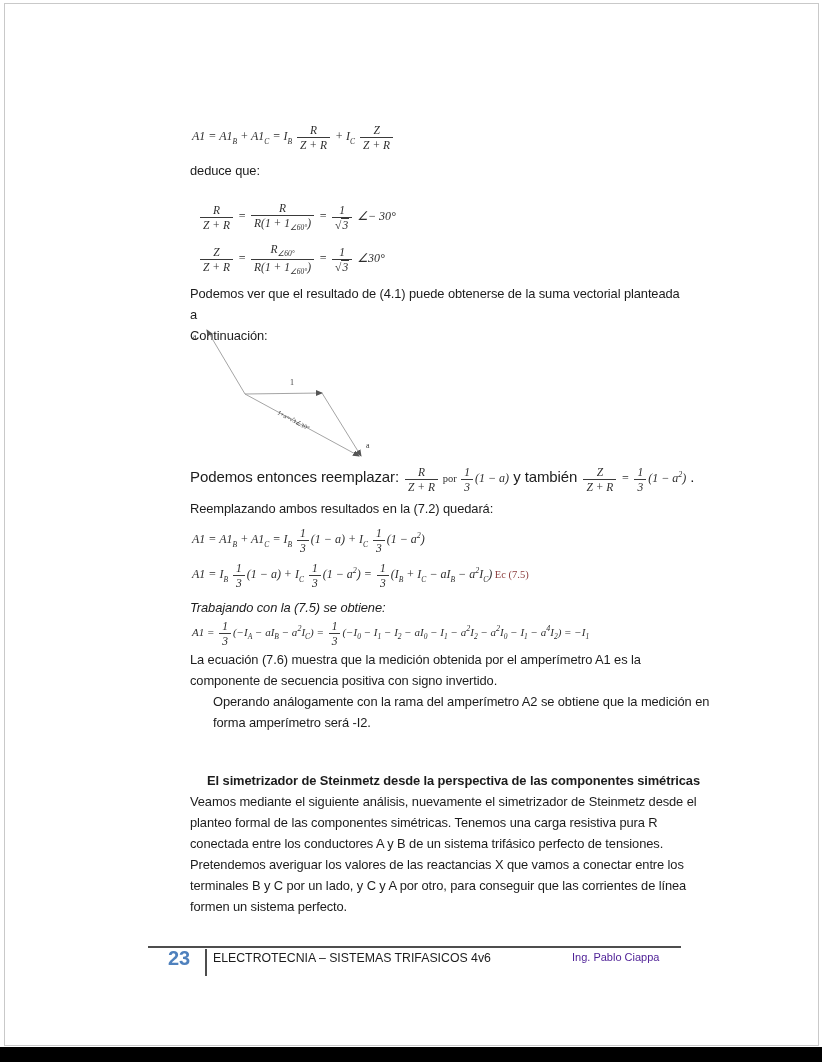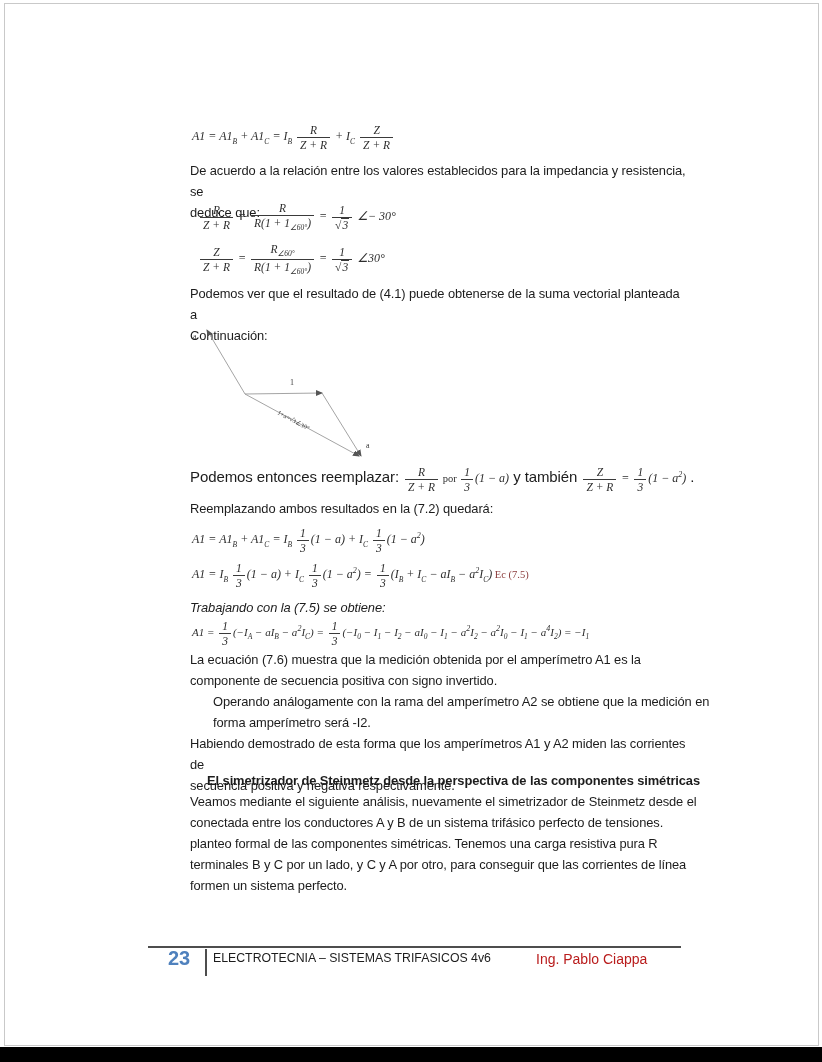--- a/index.html
+++ b/index.html
@@ -21,33 +21,32 @@
   .fsup{font-size:8px;}
   .frac{display:inline-block;vertical-align:middle;text-align:center;margin:0 2px;line-height:1.05;}
   .frac .num{display:block;padding:0 3px 1px 3px;border-bottom:1px solid #3a3a3a;font-size:11.5px;}
   .frac .den{display:block;padding:1px 3px 0 3px;font-size:11.5px;}
   .radv{border-top:1px solid #3a3a3a;padding:0 1px;}
   
   .footer-rule{position:absolute;left:148px;top:946px;width:533px;height:2px;background:#4d4d4d;}
   .footer-num{position:absolute;left:168px;top:947px;font-size:20px;font-weight:bold;color:#4f81bd;}
   .footer-bar{position:absolute;left:205px;top:949px;width:2px;height:27px;background:#4d4d4d;}
   .footer-title{position:absolute;left:213px;top:951px;font-size:12.3px;color:#1c1c1c;}
-  .footer-author{position:absolute;left:536px;top:951px;font-size:14px;color:#b91c1c;}
+  .footer-author{position:absolute;left:572px;top:951px;font-size:11px;color:#4c1d95;}
   svg text{font-family:"Liberation Serif",serif;fill:#3a3a3a;}
 </style>
 </head>
 <body>
 
 <div id="screen">
   <div class="page-frame"></div>
 
   <div class="blk formula" style="left:192px;top:124px;"><span class="fi">A1 = A1</span><sub class="fsub">B</sub><span class="fi"> + A1</span><sub class="fsub">C</sub><span class="fi"> = I</span><sub class="fsub">B</sub><span class="fi"> </span><span class="frac"><span class="num"><span class="fi">R</span></span><span class="den"><span class="fi">Z + R</span></span></span><span class="fi"> + I</span><sub class="fsub">C</sub><span class="fi"> </span><span class="frac"><span class="num"><span class="fi">Z</span></span><span class="den"><span class="fi">Z + R</span></span></span></div>
 
   <div class="blk body-text" style="left:190px;top:160px;width:500px;">
-      <div>De acuerdo a la relación entre los valores establecidos para la impedancia y resistencia, se</div>
       <div>deduce que:</div>
     </div>
 
   <div class="blk formula" style="left:198px;top:202px;"><span class="frac"><span class="num"><span class="fi">R</span></span><span class="den"><span class="fi">Z + R</span></span></span><span class="fi"> = </span><span class="frac"><span class="num"><span class="fi">R</span></span><span class="den"><span class="fi">R(1 + 1</span><sub class="fsub">∠60°</sub><span class="fi">)</span></span></span><span class="fi"> = </span><span class="frac"><span class="num"><span class="fi">1</span></span><span class="den"><span class="fi">√</span><span class="radv">3</span></span></span><span class="fi"> ∠− 30°</span></div>
 
   <div class="blk formula" style="left:198px;top:243px;"><span class="frac"><span class="num"><span class="fi">Z</span></span><span class="den"><span class="fi">Z + R</span></span></span><span class="fi"> = </span><span class="frac"><span class="num"><span class="fi">R</span><sub class="fsub">∠60°</sub></span><span class="den"><span class="fi">R(1 + 1</span><sub class="fsub">∠60°</sub><span class="fi">)</span></span></span><span class="fi"> = </span><span class="frac"><span class="num"><span class="fi">1</span></span><span class="den"><span class="fi">√</span><span class="radv">3</span></span></span><span class="fi"> ∠30°</span></div>
 
   <div class="blk body-text" style="left:190px;top:283px;width:500px;">
       <div>Podemos ver que el resultado de (4.1) puede obtenerse de la suma vectorial planteada a</div>
       <div>Continuación:</div>
@@ -90,31 +89,28 @@
   <div class="blk body-text" style="left:190px;top:649px;width:500px;">
       <div>La ecuación (7.6) muestra que la medición obtenida por el amperímetro A1 es la</div>
       <div>componente de secuencia positiva con signo invertido.</div>
     </div>
 
   <div class="blk body-text" style="left:190px;top:691px;width:500px;margin-left:23px;">
       <div>Operando análogamente con la rama del amperímetro A2 se obtiene que la medición en</div>
       <div>forma amperímetro será -I2.</div>
     </div>
 
-  <div class="blk body-text" style="left:190px;top:733px;width:500px;">
-      <div>Habiendo demostrado de esta forma que los amperímetros A1 y A2 miden las corrientes de</div>
-      <div>secuencia positiva y negativa respectivamente.</div>
-    </div>
 
   <div class="blk body-text bold" style="left:190px;top:770px;width:510px;text-align:right;">El simetrizador de Steinmetz desde la perspectiva de las componentes simétricas</div>
 
   <div class="blk body-text" style="left:190px;top:791px;width:510px;">
       <div>Veamos mediante el siguiente análisis, nuevamente el simetrizador de Steinmetz desde el</div>
+      <div>planteo formal de las componentes simétricas. Tenemos una carga resistiva pura R</div>
       <div>conectada entre los conductores A y B de un sistema trifásico perfecto de tensiones.</div>
-      <div>planteo formal de las componentes simétricas. Tenemos una carga resistiva pura R</div>
+      <div>Pretendemos averiguar los valores de las reactancias X que vamos a conectar entre los</div>
       <div>terminales B y C por un lado, y C y A por otro, para conseguir que las corrientes de línea</div>
       <div>formen un sistema perfecto.</div>
     </div>
 
   <div class="footer-rule"></div>
   <div class="footer-num">23</div>
   <div class="footer-bar"></div>
   <div class="footer-title">ELECTROTECNIA – SISTEMAS TRIFASICOS 4v6</div>
   <div class="footer-author">Ing. Pablo Ciappa</div>
 

